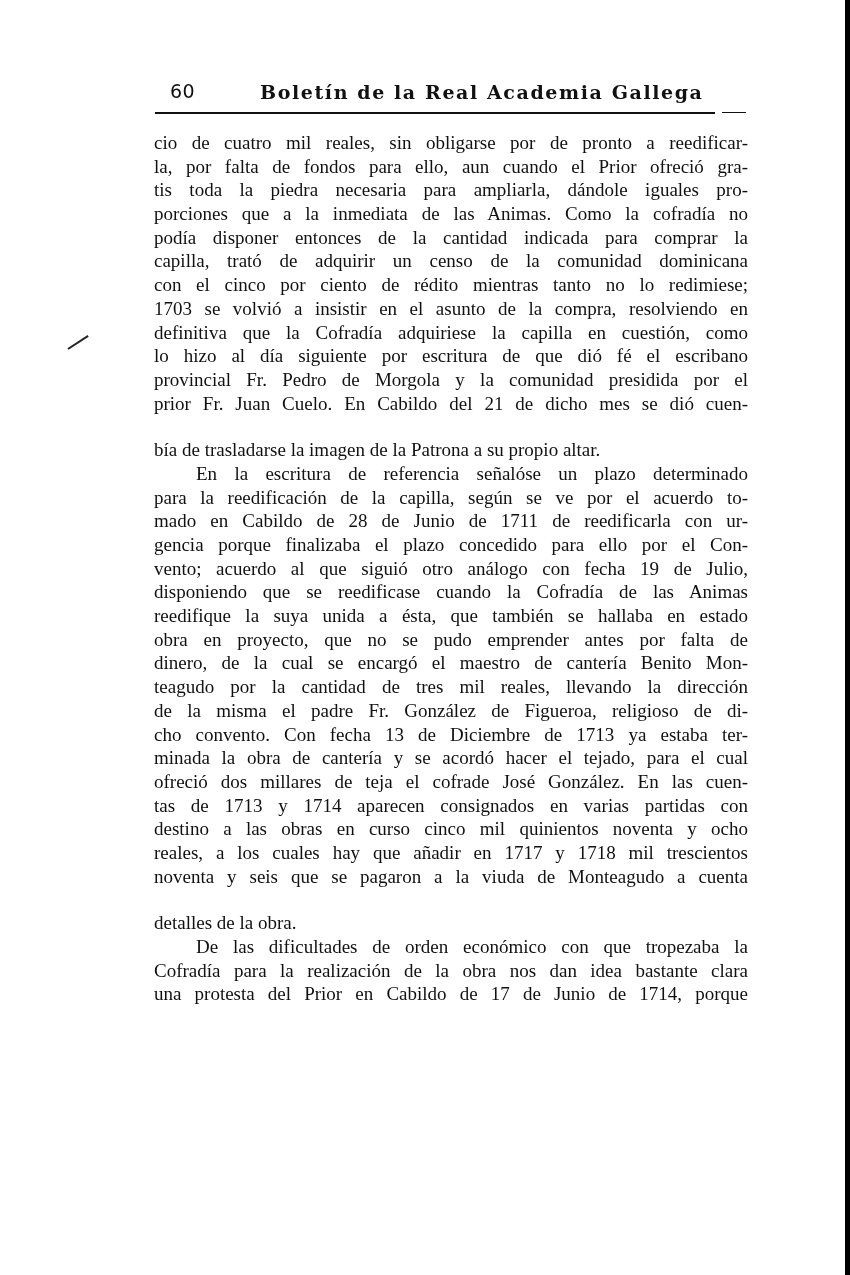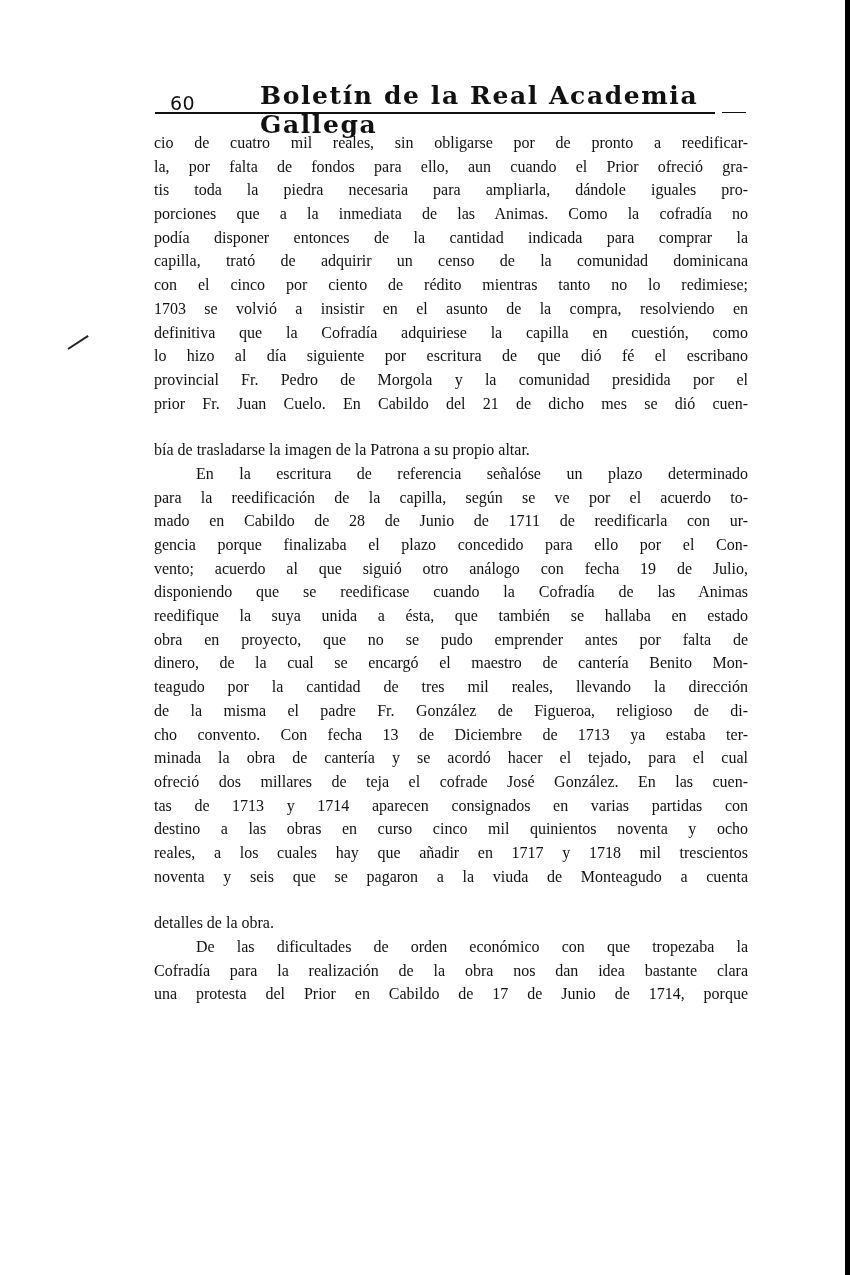--- a/index.html
+++ b/index.html
@@ -26,32 +26,32 @@
     .header {
       position: absolute;
       left: 155px;
       top: 80px;
       width: 590px;
       height: 32px;
     }
     .page-number {
       position: absolute;
       left: 15px;
-      top: 12px;
+      top: 0;
       font-family: "DejaVu Sans", sans-serif;
       font-size: 19px;
       letter-spacing: 0.5px;
     }
     .running-title {
       position: absolute;
       left: 105px;
       top: 1px;
       font-family: "DejaVu Serif", serif;
       font-weight: bold;
-      font-size: 25px;
+      font-size: 19px;
       letter-spacing: 1.6px;
     }
     .header-rule {
       position: absolute;
       left: 155px;
       top: 112px;
       width: 560px;
       height: 2px;
       background: #111;
     }
@@ -61,21 +61,21 @@
       top: 112px;
       width: 24px;
       height: 1px;
       background: #111;
     }
     .body-text {
       position: absolute;
       left: 154px;
       top: 131px;
       width: 594px;
-      font-size: 16px;
+      font-size: 19px;
       line-height: 23.7px;
       text-align: justify;
     }
     .body-text p {
       margin: 0;
     }
     .body-text .line {
       display: block;
       text-align: justify;
       text-align-last: justify;

